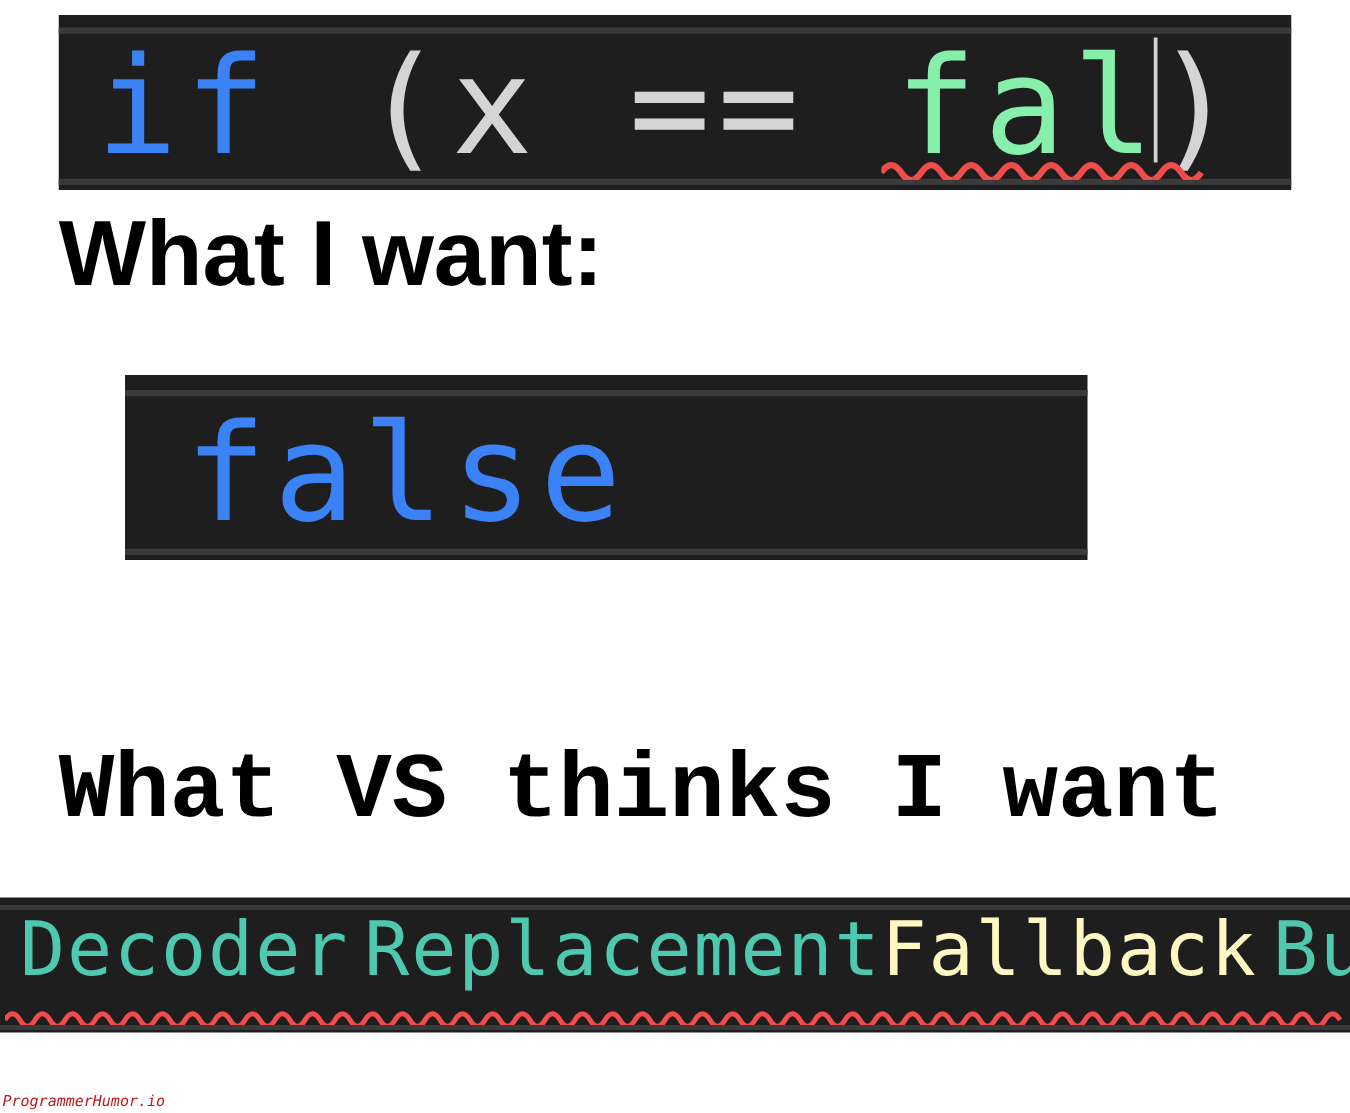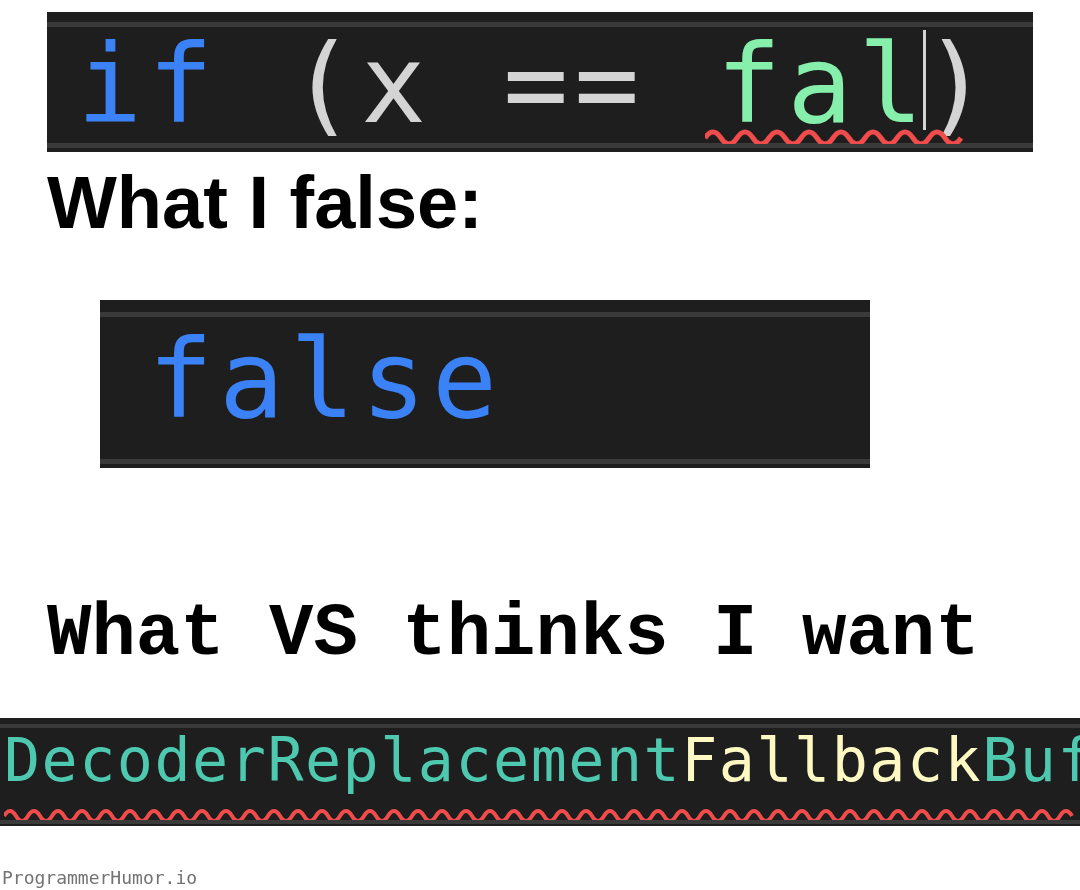--- a/index.html
+++ b/index.html
@@ -77,21 +77,21 @@
     top:160px;
     font-size:74px;
   }
 
   
   #box2{
     position:absolute;
     left:100px;
     top:300px;
     width:770px;
-    height:168px;
+    height:148px;
   }
   #box2 .topline{top:12px;height:5px;}
   #box2 .botline{bottom:4px;height:5px;}
   #box2 .codeline{
     position:absolute;
     left:48px;
     top:26px;
     font-size:108px;
     line-height:1;
     letter-spacing:6px;
@@ -118,52 +118,53 @@
   #box3 .botline{bottom:2px;height:4px;}
   #box3 .codeline{
     position:absolute;
     left:4px;
     top:12px;
     font-size:60px;
     line-height:1;
     letter-spacing:1.5px;
     white-space:nowrap;
   }
-  .teal  {color:#4ec9b0;}
+  .teal  {color:#4ec9b0;margin-left:12px;}
   .yellow{color:#fef9c3;}
 
   #sq3{left:4px;width:1072px;bottom:6px;height:14px;}
 
   
   #watermark{
     position:absolute;
     left:2px;
     bottom:2px;
     font-family:Consolas,monospace;
-    font-size:18px;
-    color:#737373;
+    font-style:italic;
+    font-size:12px;
+    color:#b91c1c;
   }
 </style>
 </head>
 <body>
 
 <div id="box1" class="code-box">
   <div class="topline"></div>
   <div class="botline"></div>
   <div class="codeline">
     <span class="kw">if</span><span> </span><span class="punc">(</span><span class="var">x</span><span> </span><span class="punc">==</span><span> </span><span class="pale">fal</span><span class="cursor"></span><span class="punc">)</span>
   </div>
   <div id="sq1" class="squiggle-red">
     <svg viewBox="0 0 260 18" preserveAspectRatio="none">
       <path d="M0 12 Q8 0 16 12 T32 12 T48 12 T64 12 T80 12 T96 12 T112 12 T128 12 T144 12 T160 12 T176 12 T192 12 T208 12 T224 12 T240 12 T256 12" fill="none" stroke="#f14c4c" stroke-width="5"></path>
     </svg>
   </div>
 </div>
 
-<div id="h1" class="heading">What I false:</div>
+<div id="h1" class="heading">What I want:</div>
 
 <div id="box2" class="code-box">
   <div class="topline"></div>
   <div class="botline"></div>
   <div class="codeline">
     <span class="kw">false</span>
   </div>
 </div>
 
 <div id="h2" class="heading">What  VS thinks I want</div>

